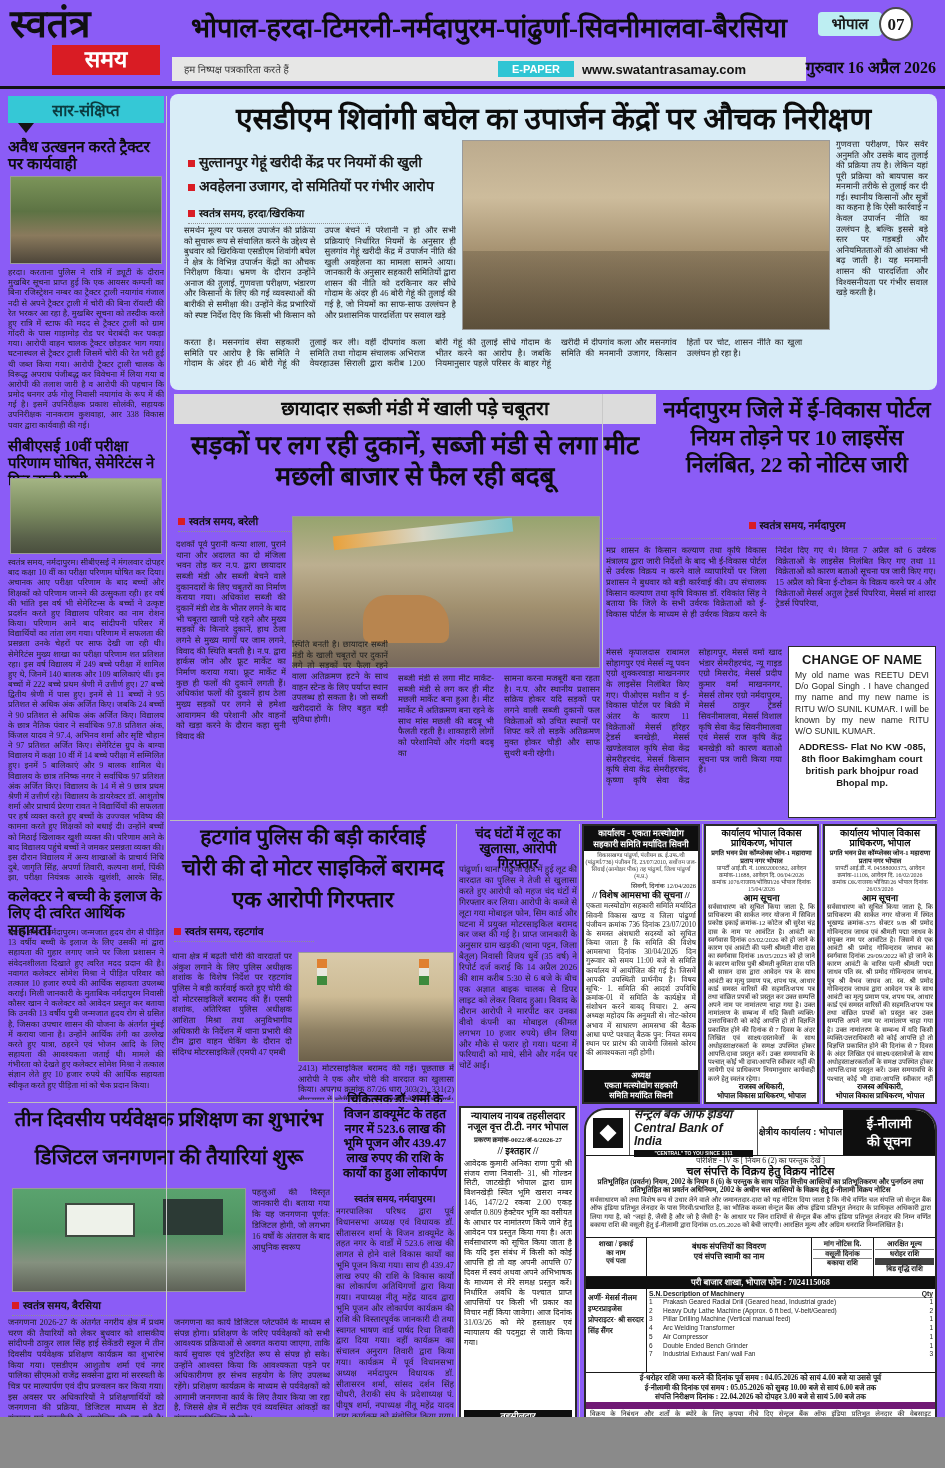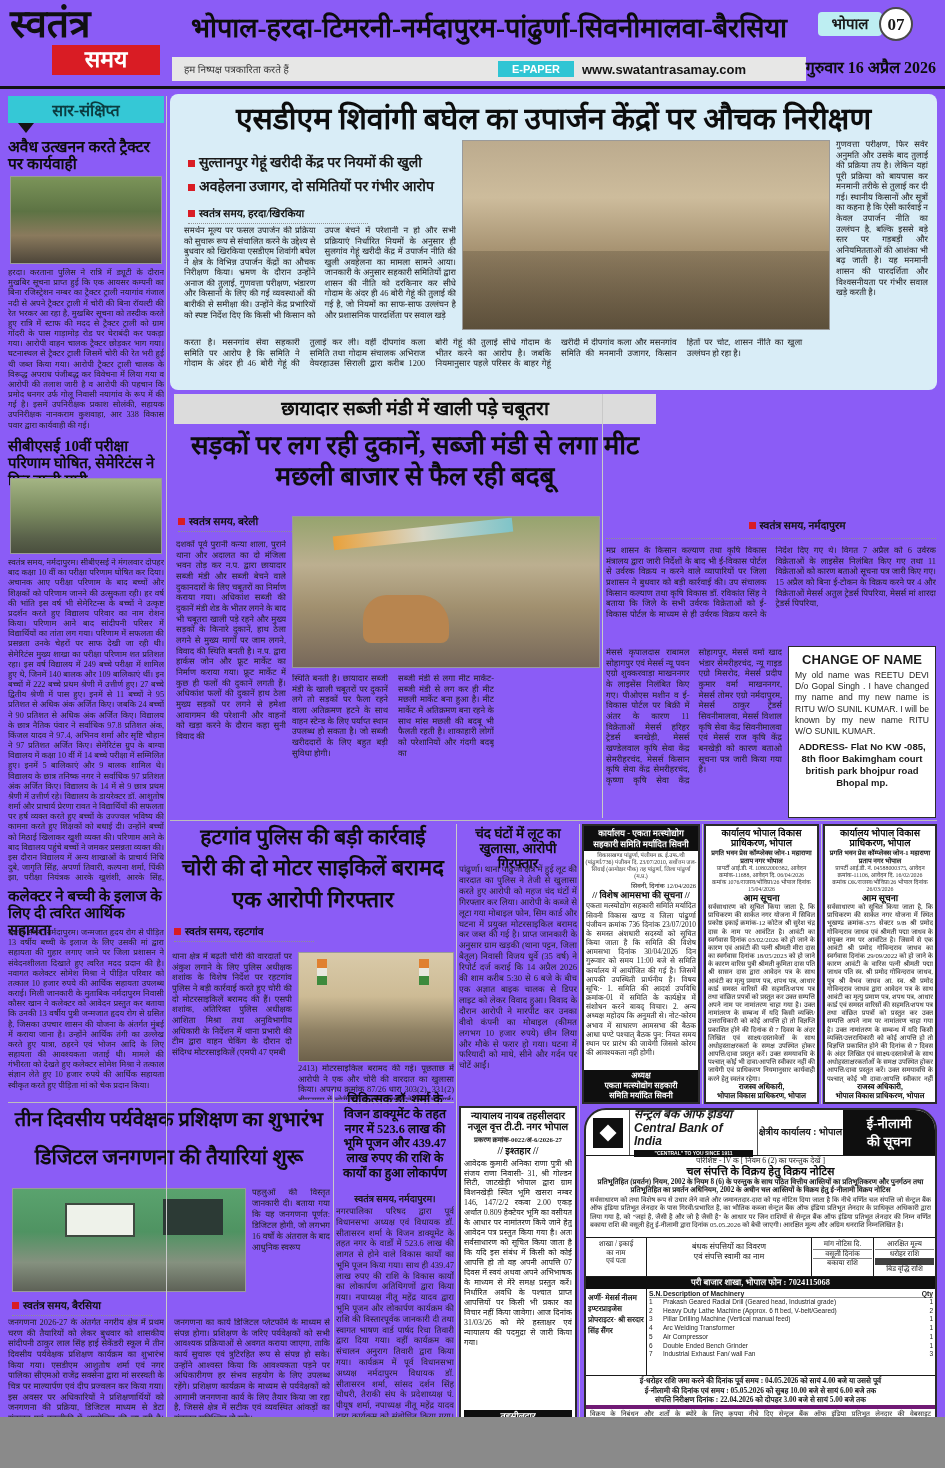--- a/index.html
+++ b/index.html
@@ -83,23 +83,25 @@
   </div>
   <div class="abs ctr hd" style="left:174px;top:430px;width:482px;font-size:26px;line-height:1.2;">सड़कों पर लग रही दुकानें, सब्जी मंडी से लगा मीट मछली बाजार से फैल रही बदबू</div>
   <div class="abs byl dot" style="left:178px;top:514px;width:120px;padding-bottom:3px;">
     <span class="sq"></span><span>स्वतंत्र समय, बरेली</span>
   </div>
   <div class="abs jt" style="left:176px;top:540px;width:110px;height:252px;font-size:8.4px;line-height:1.27;">दशकों पूर्व पुरानी कन्या शाला, पुराने थाना और अदालत का दो मंजिला भवन तोड़ कर न.प. द्वारा छायादार सब्जी मंडी और सब्जी बेचने वाले दुकानदारों के लिए चबूतरों का निर्माण कराया गया। अधिकांश सब्जी की दुकानें मंडी शेड के भीतर लगने के बाद भी चबूतरा खाली पड़े रहने और मुख्य सड़कों के किनारे दुकानें, हाथ ठेला लगने से मुख्य मार्गों पर जाम लगने, विवाद की स्थिति बनती है। न.प. द्वारा हार्कस जोन और फ्रूट मार्केट का निर्माण कराया गया। फ्रूट मार्केट में कुछ ही फलों की दुकानें लगती हैं। अधिकांश फलों की दुकानें हाथ ठेला मुख्य सड़कों पर लगने से हमेशा आवागमन की परेशानी और वाहनों को खड़ा करने के दौरान कहा सुनी विवाद की</div>
   <div class="ph" style="left:292px;top:516px;width:308px;height:152px;background:linear-gradient(180deg,#96a46e 0%,#bcaf90 32%,#a1906f 60%,#77685a 100%);">
     <div class="abs" style="left:40px;top:10px;width:180px;height:14px;background:linear-gradient(90deg,#e8a13c,#d7d7c8,#7fc4c9);transform:rotate(-6deg);"></div>
     <div class="abs" style="left:70px;top:78px;width:86px;height:48px;border-radius:24px 30px 8px 8px;background:#b8854f;"></div>
   </div>
-  <div class="abs jt" style="left:292px;top:674px;width:96px;height:118px;font-size:8.4px;line-height:1.27;">स्थिति बनती है। छायादार सब्जी मंडी के खाली चबूतरों पर दुकानें लगे तो सड़कों पर फैला रहने वाला अतिक्रमण हटने के साथ वाहन स्टेन्ड के लिए पर्याप्त स्थान उपलब्ध हो सकता है। जो सब्जी खरीददारों के लिए बहुत बड़ी सुविधा होगी।</div>
+  <div class="abs jt" style="left:292px;top:640px;width:96px;height:118px;font-size:8.4px;line-height:1.27;">स्थिति बनती है। छायादार सब्जी मंडी के खाली चबूतरों पर दुकानें लगे तो सड़कों पर फैला रहने वाला अतिक्रमण हटने के साथ वाहन स्टेन्ड के लिए पर्याप्त स्थान उपलब्ध हो सकता है। जो सब्जी खरीददारों के लिए बहुत बड़ी सुविधा होगी।</div>
   <div class="abs jt" style="left:398px;top:674px;width:96px;height:118px;font-size:8.4px;line-height:1.27;">सब्जी मंडी से लगा मीट मार्केट- सब्जी मंडी से लग कर ही मीट मछली मार्केट बना हुआ है। मीट मार्केट में अतिक्रमण बना रहने के साथ मांस मछली की बदबू भी फैलती रहती है। शाकाहारी लोगों को परेशानियों और गंदगी बदबू का</div>
-
+  <div class="abs jt" style="left:504px;top:674px;width:96px;height:118px;font-size:8.4px;line-height:1.27;">सामना करना मजबूरी बना रहता है। न.प. और स्थानीय प्रशासन सक्रिय होकर यदि सड़कों पर लगने वाली सब्जी दुकानों फल विक्रेताओं को उचित स्थानों पर शिफ्ट करें तो सड़कें अतिक्रमण मुक्त होकर चौड़ी और साफ सुथरी बनी रहेगी।</div>
+
+  <div class="abs ctr hd" style="left:658px;top:396px;width:278px;font-size:22px;line-height:1.25;">नर्मदापुरम जिले में ई-विकास पोर्टल नियम तोड़ने पर 10 लाइसेंस निलंबित, 22 को नोटिस जारी</div>
   <div class="abs ctr byl" style="left:658px;top:518px;width:278px;">
     <span class="sq"></span><span>स्वतंत्र समय, नर्मदापुरम</span>
   </div>
   <div class="abs dot" style="left:606px;top:538px;width:330px;height:1px;"></div>
   <div class="abs jt" style="left:606px;top:546px;width:330px;height:98px;font-size:8.4px;line-height:1.27;column-count:2;column-gap:9px;">मप्र शासन के किसान कल्याण तथा कृषि विकास मंत्रालय द्वारा जारी निर्देशों के बाद भी ई-विकास पोर्टल से उर्वरक विक्रय न करने वाले व्यापारियों पर जिला प्रशासन ने बुधवार को बड़ी कार्रवाई की। उप संचालक किसान कल्याण तथा कृषि विकास डॉ. रविकांत सिंह ने बताया कि जिले के सभी उर्वरक विक्रेताओं को ई-विकास पोर्टल के माध्यम से ही उर्वरक विक्रय करने के निर्देश दिए गए थे। विगत 7 अप्रैल को 6 उर्वरक विक्रेताओं के लाइसेंस निलंबित किए गए तथा 11 विक्रेताओं को कारण बताओ सूचना पत्र जारी किए गए। 15 अप्रैल को बिना ई-टोकन के विक्रय करने पर 4 और विक्रेताओं मेसर्स अतुल ट्रेडर्स पिपरिया, मेसर्स मां शारदा ट्रेडर्स पिपरिया,</div>
   <div class="abs jt" style="left:606px;top:648px;width:176px;height:170px;font-size:8.4px;line-height:1.27;column-count:2;column-gap:9px;">मेसर्स कृपालदास राबामल सोहागपुर एवं मेसर्स न्यू पवन एग्रो शुक्करवाड़ा माखननगर के लाइसेंस निलंबित किए गए। पीओएस मशीन व ई-विकास पोर्टल पर बिक्री में अंतर के कारण 11 विक्रेताओं मेसर्स हरिहर ट्रेडर्स बनखेड़ी, मेसर्स खण्डेलवाल कृषि सेवा केंद्र सेमरीहरचंद, मेसर्स किसान कृषि सेवा केंद्र सेमरीहरचंद, कृष्णा कृषि सेवा केंद्र सोहागपुर, मेसर्स वर्मा खाद भंडार सेमरीहरचंद, न्यू गाइड एग्रो मिसरोद, मेसर्स प्रदीप कुमार वर्मा माखननगर, मेसर्स तोमर एग्रो नर्मदापुरम, मेसर्स ठाकुर ट्रेडर्स सिवनीमालवा, मेसर्स विशाल कृषि सेवा केंद्र सिवनीमालवा एवं मेसर्स राज कृषि केंद्र बनखेड़ी को कारण बताओ सूचना पत्र जारी किया गया है।</div>
 
   <div class="abs sans" style="left:788px;top:646px;width:148px;height:172px;border:1.5px solid #2b2b2b;padding:5px 6px;background:#fff;">
     <div class="ctr" style="font-size:13px;font-weight:bold;margin-bottom:3px;">CHANGE OF NAME</div>
     <div class="jt" style="font-size:8.6px;line-height:1.3;">My old name was REETU DEVI D/o Gopal Singh . I have changed my name and my new name is RITU W/O SUNIL KUMAR. I will be known by my new name RITU W/O SUNIL KUMAR.</div>
@@ -210,21 +212,21 @@
       <div class="bb" style="width:92px;font-size:13px;line-height:1.35;display:flex;flex-direction:column;justify-content:center;">
         <div>ई-नीलामी</div>
         <div>की सूचना</div>
       </div>
     </div>
     <div class="ctr" style="font-size:7.6px;line-height:1.25;">परिशिष्ट - IV क [ नियम 6 (2) का परन्तुक देखें ]</div>
     <div class="ctr hd" style="font-size:11px;">चल संपत्ति के विक्रय हेतु विक्रय नोटिस</div>
     <div class="ctr" style="font-size:7.2px;font-weight:bold;line-height:1.2;padding:0 4px;">प्रतिभूतिहित (प्रवर्तन) नियम, 2002 के नियम 8 (6) के परन्तुक के साथ पठित वित्तीय आस्तियों का प्रतिभूतिकरण और पुनर्गठन तथा प्रतिभूतिहित का प्रवर्तन अधिनियम, 2002 के अधीन चल आस्तियों के विक्रय हेतु ई-नीलामी विक्रय नोटिस</div>
     <div class="jt" style="font-size:6.8px;line-height:1.22;padding:1px 4px;height:42px;">सर्वसाधारण को तथा विशेष रूप से उधार लेने वाले और जमानतदार-दारा को यह नोटिस दिया जाता है कि नीचे वर्णित चल संपत्ति जो सेन्ट्रल बैंक ऑफ इंडिया प्रतिभूत लेनदार के पास गिरवी/प्रभारित है, का भौतिक कब्जा सेन्ट्रल बैंक ऑफ इंडिया प्रतिभूत लेनदार के प्राधिकृत अधिकारी द्वारा लिया गया है, को "जहां है, जैसी है और जो है जैसी है" के आधार पर जिन राशियों से सेन्ट्रल बैंक ऑफ इंडिया प्रतिभूत लेनदार की निम्न वर्णित बकाया राशि की वसूली हेतु ई-नीलामी द्वारा दिनांक 05.05.2026 को बेची जाएगी। आरक्षित मूल्य और अग्रिम धनराशि निम्नलिखित है।</div>
     <div style="border-top:1.5px solid #1a1a1a;border-bottom:1.5px solid #1a1a1a;flex:1;display:flex;flex-direction:column;overflow:hidden;">
-      <div style="display:flex;border-bottom:1.5px solid #1a1a1a;font-weight:normal;text-align:center;">
+      <div style="display:flex;border-bottom:1.5px solid #1a1a1a;font-weight:bold;text-align:center;">
         <div style="width:60px;font-size:7.2px;line-height:1.2;padding:2px 1px;">
           <div>शाखा / इकाई</div>
             <div>का नाम</div>
             <div>एवं पता</div>
         </div>
         <div style="flex:1;border-left:1px solid #1a1a1a;font-size:8px;line-height:1.25;padding:4px 2px;">
           <div>बंधक संपत्तियों का विवरण</div>
             <div>एवं संपत्ति स्वामी का नाम</div>
         </div>
         <div style="width:62px;border-left:1px solid #1a1a1a;font-size:7.2px;line-height:1.2;padding:2px 1px;">
@@ -281,21 +283,21 @@
               <span style="width:14px;">7</span>
               <span style="flex:1;">Industrial Exhaust Fan/ wall Fan</span>
               <span style="width:24px;text-align:right;">3</span>
             </div>
 
         </div>
       </div>
     </div>
     <div class="ctr" style="font-size:7.4px;font-weight:bold;line-height:1.3;">ई-धरोहर राशि जमा करने की दिनांक पूर्व समय : 04.05.2026 को सायं 4.00 बजे या उससे पूर्व</div>
     <div class="ctr" style="font-size:7.4px;font-weight:bold;line-height:1.3;">ई-नीलामी की दिनांक एवं समय : 05.05.2026 को सुबह 10.00 बजे से सायं 6.00 बजे तक</div>
-    <div class="ctr" style="font-size:7.4px;font-weight:bold;line-height:1.3;border-bottom:4px solid #701a75;">संपत्ति निरीक्षण दिनांक : 22.04.2026 को दोपहर 3.00 बजे से सायं 5.00 बजे तक</div>
+    <div class="ctr" style="font-size:7.4px;font-weight:bold;line-height:1.3;border-bottom:7px solid #701a75;">संपत्ति निरीक्षण दिनांक : 22.04.2026 को दोपहर 3.00 बजे से सायं 5.00 बजे तक</div>
     <div class="jt" style="font-size:6.9px;line-height:1.25;padding:1px 4px;">विक्रय के निबंधन और शर्तों के ब्योरे के लिए कृपया नीचे दिए सेन्ट्रल बैंक ऑफ इंडिया प्रतिभूत लेनदार की वेबसाइट www.centralbankofindia.co.in अथवा http://BAANKNET देखें।</div>
     <div style="display:flex;justify-content:space-between;padding:0 6px 2px 6px;">
       <span style="font-size:7.4px;font-weight:bold;">तारीख : 16.04.2026, स्थान: भोपाल</span>
       <span style="font-size:7.4px;font-weight:bold;">प्राधिकृत अधिकारी</span>
     </div>
   </div>
 
   <div class="vline" style="left:166px;top:96px;height:1348px;"></div>
   <div class="vline" style="left:602px;top:394px;height:424px;"></div>
   <div class="vline" style="left:456px;top:824px;height:616px;"></div>

